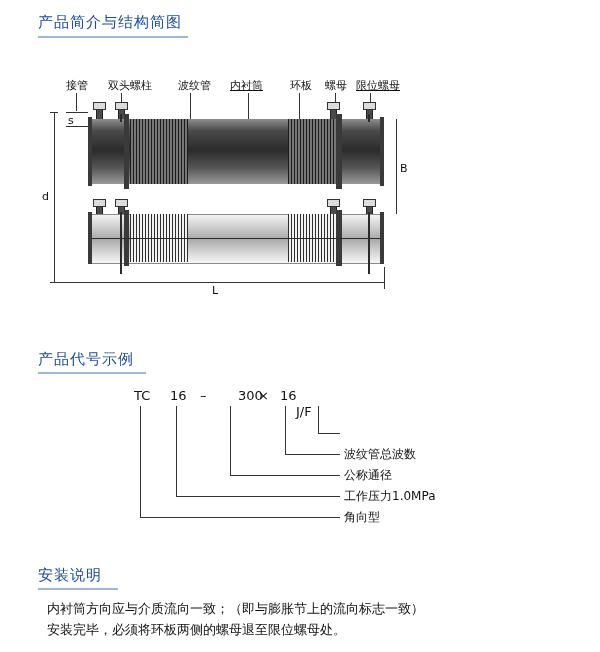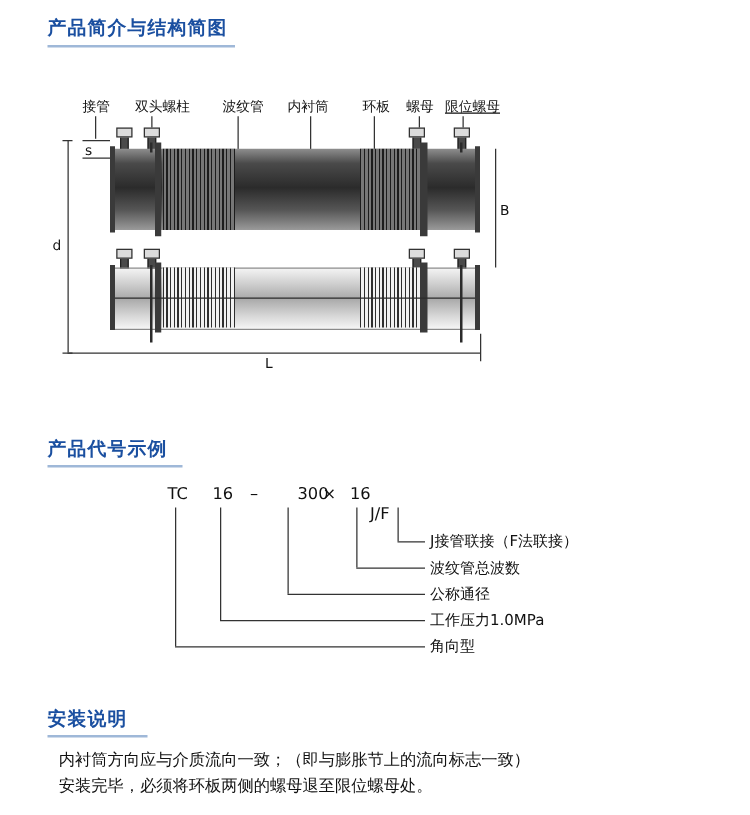--- a/index.html
+++ b/index.html
@@ -6,21 +6,21 @@
   body{
     width:600px;height:652px;
     background:#ffffff;
     font-family:"DejaVu Sans","Liberation Sans",sans-serif;
     position:relative;
     overflow:hidden;
   }
   .section-title{
     position:absolute;
     color:#1a4fa0;
-    font-weight:bold;
+    font-weight:normal;
     font-size:15px;
     letter-spacing:1px;
     text-align:right;
   }
   .title-rule{
     position:absolute;
     height:2px;
     background:#9fb8d8;
   }
   
@@ -96,21 +96,21 @@
 <body>
 
 <div class="section-title" style="left:38px;top:13px;">产品简介与结构简图</div>
 <div class="title-rule" style="left:38px;top:36px;width:150px;"></div>
 
 <div id="diagram1">
 
   <div class="lbl" style="left:26px;top:16px;">接管</div>
   <div class="lbl" style="left:68px;top:16px;">双头螺柱</div>
   <div class="lbl" style="left:138px;top:16px;">波纹管</div>
-  <div class="lbl" style="left:190px;top:16px;">内衬筒</div>
+  <div class="lbl" style="left:190px;top:16px;text-decoration:underline;">内衬筒</div>
   <div class="lbl" style="left:250px;top:16px;">环板</div>
   <div class="lbl" style="left:285px;top:16px;">螺母</div>
   <div class="lbl" style="left:316px;top:16px;text-decoration:underline;">限位螺母</div>
 
   <div class="vline" style="left:36px;top:31px;height:18px;"></div>
   <div class="vline" style="left:81px;top:31px;height:14px;"></div>
   <div class="vline" style="left:150px;top:31px;height:36px;"></div>
   <div class="vline" style="left:208px;top:31px;height:46px;"></div>
   <div class="vline" style="left:259px;top:31px;height:36px;"></div>
   <div class="vline" style="left:295px;top:31px;height:16px;"></div>
@@ -198,21 +198,20 @@
   <div class="lead-v" style="left:190px;top:28px;height:69px;"></div>
   <div class="lead-v" style="left:136px;top:28px;height:90px;"></div>
   <div class="lead-v" style="left:100px;top:28px;height:111px;"></div>
 
   <div class="lead-h" style="left:278px;top:55px;width:22px;"></div>
   <div class="lead-h" style="left:245px;top:76px;width:55px;"></div>
   <div class="lead-h" style="left:190px;top:97px;width:110px;"></div>
   <div class="lead-h" style="left:136px;top:118px;width:164px;"></div>
   <div class="lead-h" style="left:100px;top:139px;width:200px;"></div>
 
-  <div class="code-desc" style="left:304px;top:47px;">J接管联接（F法联接）</div>
   <div class="code-desc" style="left:304px;top:68px;text-align:center;">波纹管总波数</div>
   <div class="code-desc" style="left:304px;top:89px;">公称通径</div>
   <div class="code-desc" style="left:304px;top:110px;">工作压力1.0MPa</div>
   <div class="code-desc" style="left:304px;top:131px;">角向型</div>
 </div>
 
 <div class="section-title" style="left:38px;top:566px;">安装说明</div>
 <div class="title-rule" style="left:38px;top:588px;width:80px;"></div>
 
 <div id="notes">

